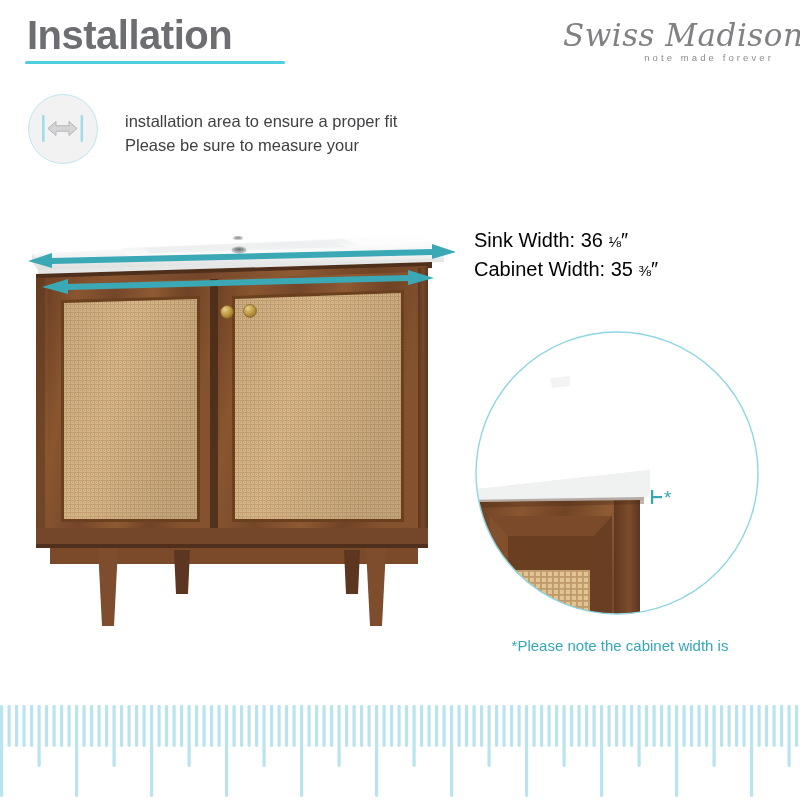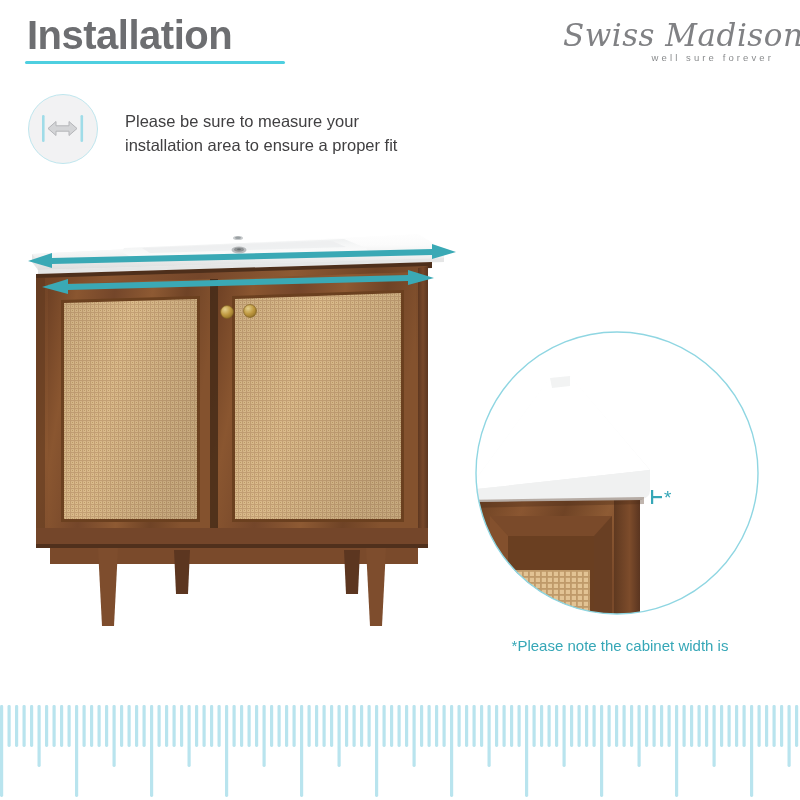--- a/index.html
+++ b/index.html
@@ -158,36 +158,48 @@
 </head>
 <body>
 
 <div id="page">
 
   <div class="page-title">Installation</div>
   <div class="title-rule"></div>
 
   <div class="brand">
     <div class="brand-name"><span>Swiss Madison</span></div>
-    <div class="brand-tag">well sure forever</div>
+    <div class="brand-tag">note made forever</div>
   </div>
 
   <div class="measure-badge">
     <svg width="67" height="67" viewBox="0 0 67 67">
       <rect x="13" y="20" width="2.6" height="27" rx="1.3" fill="#9fdce8"></rect>
       <rect x="51.5" y="20" width="2.6" height="27" rx="1.3" fill="#9fdce8"></rect>
       <path d="M19 33.5 L27 26.5 L27 30.8 L40 30.8 L40 26.5 L48 33.5 L40 40.5 L40 36.2 L27 36.2 L27 40.5 Z" fill="#d4d5d7" stroke="#b4b5b8" stroke-width="1"></path>
     </svg>
   </div>
 
   <div class="measure-text">
+    <div>installation area to ensure a proper fit</div>
     <div>Please be sure to measure your</div>
-    <div>installation area to ensure a proper fit</div>
-  </div>
-
+  </div>
+
+  <div class="dims">
+    <div>
+      <span>Sink Width:</span>
+      <span>36</span>
+      <span class="frac">⅛</span><span>″</span>
+    </div>
+    <div>
+      <span>Cabinet Width:</span>
+      <span>35</span>
+      <span class="frac">⅜</span><span>″</span>
+    </div>
+  </div>
 
   <div class="vanity">
     <svg width="432" height="400" viewBox="0 0 432 400">
       <defs>
         <linearGradient id="woodV" x1="0" y1="0" x2="1" y2="0.25">
           <stop offset="0%" stop-color="#6d4024"></stop>
           <stop offset="18%" stop-color="#8a5630"></stop>
           <stop offset="40%" stop-color="#74462a"></stop>
           <stop offset="62%" stop-color="#8e5a33"></stop>
           <stop offset="82%" stop-color="#6f4326"></stop>

